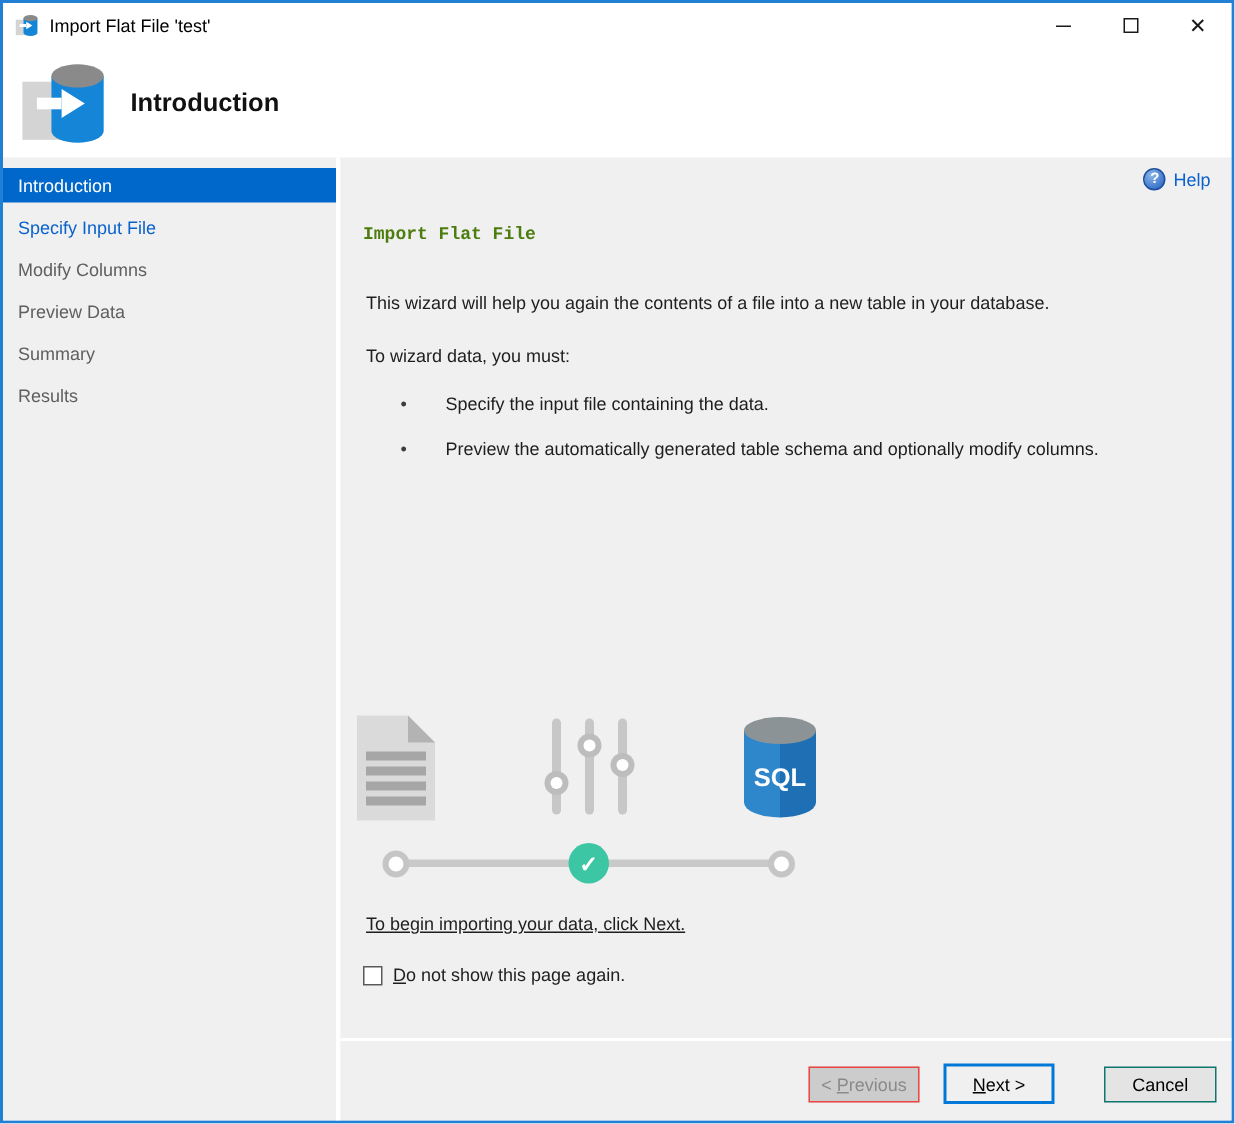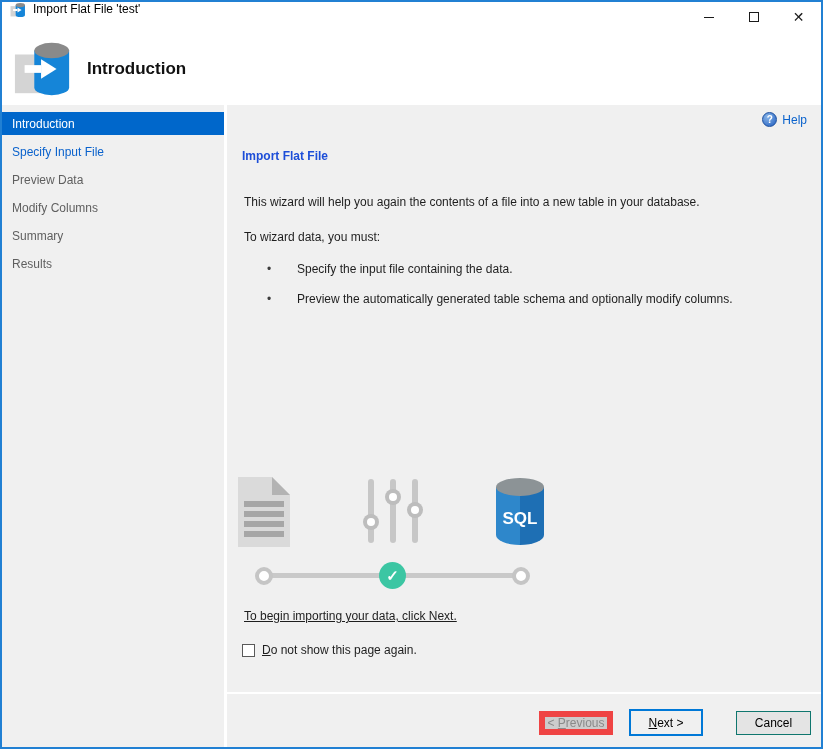--- a/index.html
+++ b/index.html
@@ -8,21 +8,21 @@
 
   #window {
     width:823px; height:749px;
     border:2px solid #2180d3;
     background:#fff;
     position:relative;
     overflow:hidden;
   }
 
   
-  .titlebar { height:30px; display:flex; background:#fff; }
+  .titlebar { height:30px; display:flex; align-items:center; background:#fff; }
   .app-icon { width:16px; height:16px; margin:0 7px 0 8px; flex:0 0 auto; }
   .win-title { font-size:12px; color:#000; }
   .win-controls { margin-left:auto; display:flex; height:100%; }
   .ctrl { width:45px; height:100%; display:flex; align-items:center; justify-content:center; cursor:default; }
   .min-glyph { width:10px; height:1px; background:#1a1a1a; }
   .max-glyph { width:10px; height:10px; border:1px solid #1a1a1a; background:transparent; }
   .close-glyph { font-size:14px; color:#1a1a1a; line-height:1; }
 
   
   .header { height:73px; background:#fff; display:flex; align-items:center; }
@@ -53,21 +53,21 @@
   .help-icon {
     width:15px; height:15px; border-radius:50%;
     background:radial-gradient(circle at 35% 30%, #8ab6e8, #1e5cc0);
     border:1px solid #1b4f9e;
     color:#fff; font-size:10px; font-weight:bold;
     display:flex; align-items:center; justify-content:center;
     margin-right:5px;
   }
   .help-label { color:#0a62cc; font-size:12px; }
 
-  .pane-heading { position:absolute; top:44px; left:15px; font-weight:bold; color:#1d4ed8; }
+  .pane-heading { position:absolute; top:44px; left:15px; font-weight:bold; color:#4d7c0f;font-family:Liberation Mono, monospace; }
   .intro-text   { position:absolute; top:90px;  left:17px; }
   .instruction  { position:absolute; top:125px; left:17px; }
   .bullet-row   { position:absolute; left:40px; display:flex; }
   .bullet-1 { top:157px; } .bullet-2 { top:187px; }
   .bullet-dot { width:10px; color:#3c3c3c; } 
   .bullet-text { margin-left:20px; }
 
   .ill { position:absolute; }
   .doc-icon     { top:370px; left:9px; }
   .sliders-icon { top:368px; left:135px; }
@@ -91,21 +91,21 @@
   .cb-box { width:13px; height:13px; background:#fff; border:1px solid #595959; margin-right:7px; }
 
   .separator { position:absolute; top:587px; left:0; right:0; height:2px; background:#ffffff; }
 
   .btn {
     position:absolute; height:24px;
     display:flex; align-items:center; justify-content:center;
     font-size:12px; cursor:pointer;
     font-family:"Liberation Sans", sans-serif;
   }
-  .btn-previous { top:606px; left:312px; width:74px; background:#cccccc; border:6px solid #ef4444; color:#8a8a8a; cursor:default; }
+  .btn-previous { top:606px; left:312px; width:74px; background:#cccccc; border:1px solid #ef4444; color:#8a8a8a; cursor:default; }
   .btn-next     { top:604px; left:402px; width:74px; height:27px; background:#f0f0f0; border:2px solid #0078d7; color:#000; }
   .btn-cancel   { top:606px; left:509px; width:75px; background:#e4e4e4; border:1px solid #0f766e; color:#000; }
 </style>
 </head>
 <body>
 
 <div id="window">
 
   <div class="titlebar">
     <svg class="app-icon" viewBox="0 0 62 62">
@@ -138,22 +138,22 @@
       <polygon points="29,21 29,41 45,31" fill="#ffffff"></polygon>
     </svg>
     <div class="header-title">Introduction</div>
   </div>
 
   <div class="content">
 
     <div class="sidebar">
       <div class="side-item selected">Introduction</div>
       <div class="side-item link">Specify Input File</div>
+      <div class="side-item">Modify Columns</div>
       <div class="side-item">Preview Data</div>
-      <div class="side-item">Modify Columns</div>
       <div class="side-item">Summary</div>
       <div class="side-item">Results</div>
     </div>
 
     <div class="main">
 
       <div class="help-link">
         <span class="help-icon">?</span>
         <span class="help-label">Help</span>
       </div>

